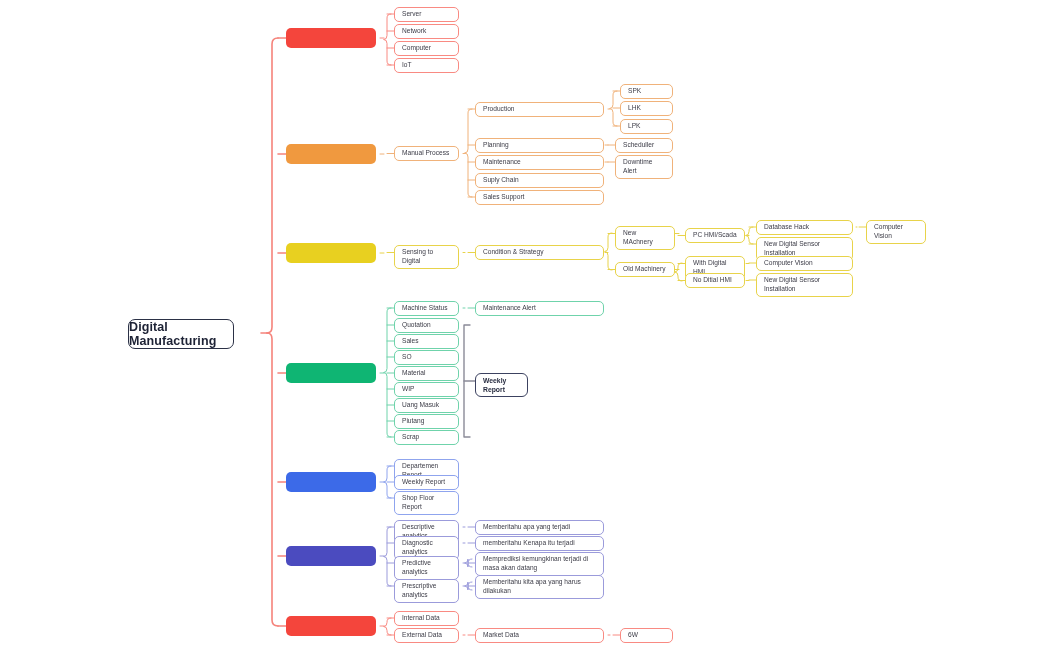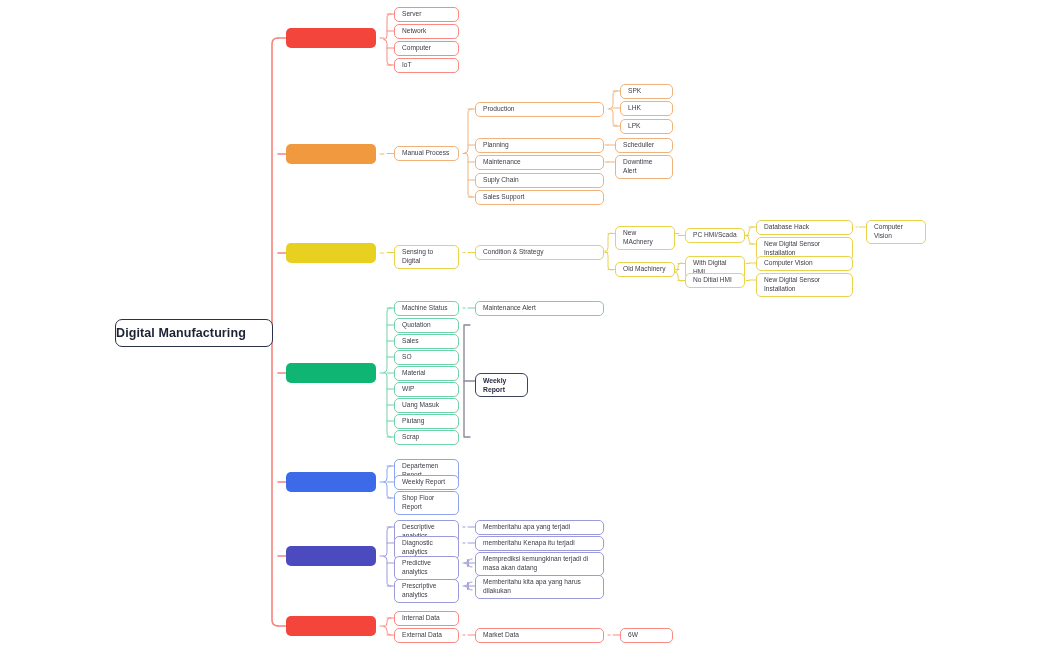--- a/index.html
+++ b/index.html
@@ -190,21 +190,21 @@
       <path d="M 384 626.5 q 3 0 3 4
           L 387 631 q 0 4 4 4" fill="none" stroke="#f98a82" stroke-width="1" stroke-linecap="round" stroke-linejoin="round"></path>
       <path d="M 387 618 L 394 618" fill="none" stroke="#f98a82" stroke-width="1" stroke-linecap="round" stroke-linejoin="round"></path>
       <path d="M 387 635 L 394 635" fill="none" stroke="#f98a82" stroke-width="1" stroke-linecap="round" stroke-linejoin="round"></path>
       <path d="M 463 635 L 465 635" fill="none" stroke="#f98a82" stroke-width="1" stroke-linecap="round" stroke-linejoin="round"></path>
       <path d="M 468 635 L 475 635" fill="none" stroke="#f98a82" stroke-width="1" stroke-linecap="round" stroke-linejoin="round"></path>
       <path d="M 608 635 L 610 635" fill="none" stroke="#f98a82" stroke-width="1" stroke-linecap="round" stroke-linejoin="round"></path>
       <path d="M 613 635 L 620 635" fill="none" stroke="#f98a82" stroke-width="1" stroke-linecap="round" stroke-linejoin="round"></path>
     </svg>
   <div id="nodes">
-      <div class="node root" style="left: 115px; top: 319px; width: 158px; min-height: 28px;"><span class="lbl">Digital Manufacturing</span></div>
+      <div class="node root" style="left: 128px; top: 319px; width: 106px; min-height: 28px;"><span class="lbl">Digital Manufacturing</span></div>
       <div class="node pill" style="left: 286px; top: 28px; width: 90px; min-height: 20px;;background:#f4453c;"><span class="lbl"></span></div>
       <div class="node box t-red" style="left: 394px; top: 7px; width: 65px; min-height: 14px;"><span class="lbl">Server</span></div>
       <div class="node box t-red" style="left: 394px; top: 24px; width: 65px; min-height: 14px;"><span class="lbl">Network</span></div>
       <div class="node box t-red" style="left: 394px; top: 41px; width: 65px; min-height: 14px;"><span class="lbl">Computer</span></div>
       <div class="node box t-red" style="left: 394px; top: 58px; width: 65px; min-height: 14px;"><span class="lbl">IoT</span></div>
       <div class="node pill" style="left: 286px; top: 144px; width: 90px; min-height: 20px;;background:#f0993f;"><span class="lbl"></span></div>
       <div class="node box t-orange" style="left: 394px; top: 146px; width: 65px; min-height: 15px;"><span class="lbl">Manual Process</span></div>
       <div class="node box t-orange" style="left: 475px; top: 102px; width: 129px; min-height: 14px;"><span class="lbl">Production</span></div>
       <div class="node box t-orange" style="left: 475px; top: 138px; width: 129px; min-height: 14px;"><span class="lbl">Planning</span></div>
       <div class="node box t-orange" style="left: 475px; top: 155px; width: 129px; min-height: 14px;"><span class="lbl">Maintenance</span></div>

